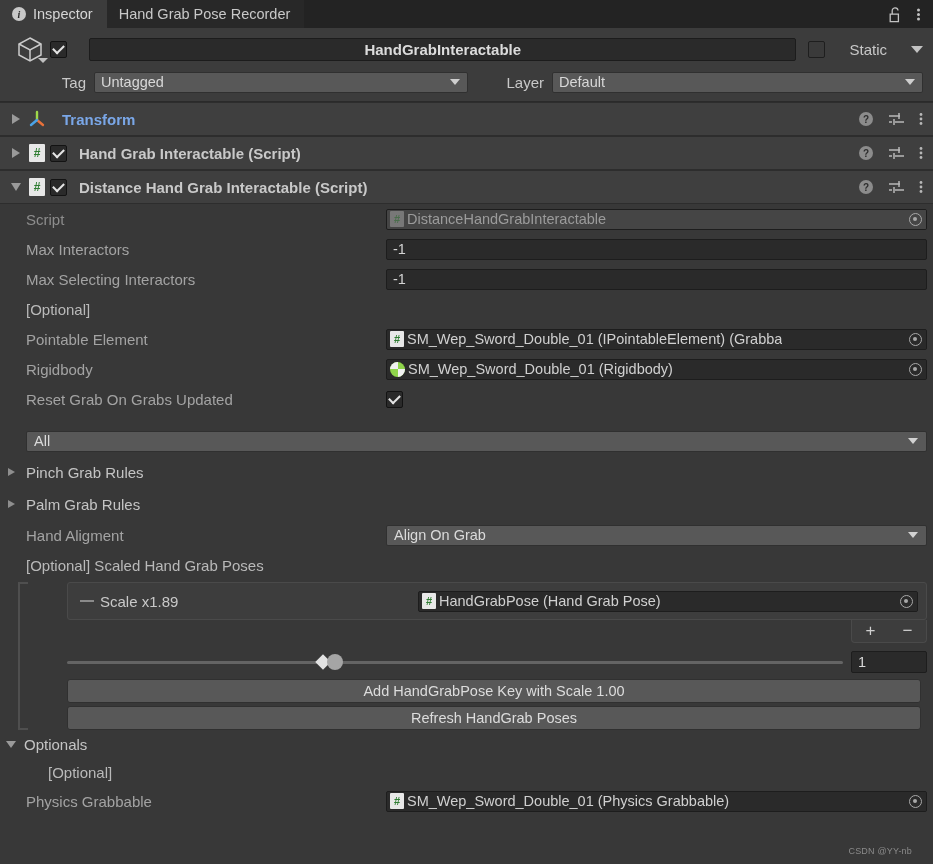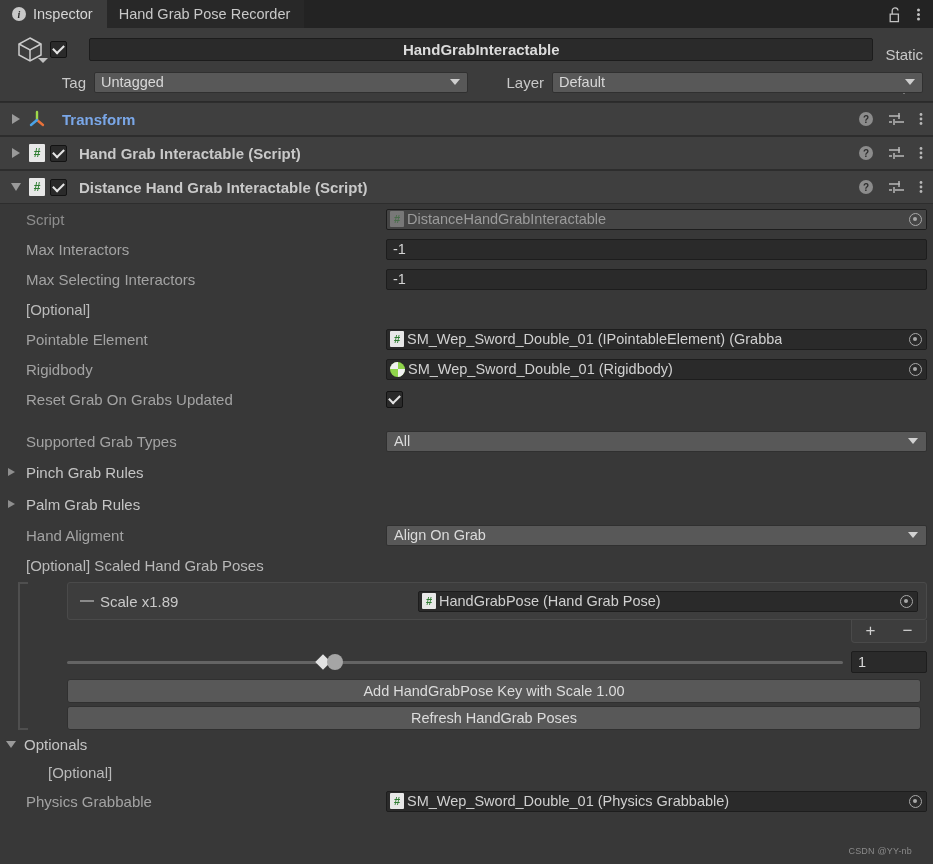--- a/index.html
+++ b/index.html
@@ -76,21 +76,21 @@
     background: #2a2a2a;
     border: 1px solid #1c1c1c;
     border-radius: 2px;
     display: flex; align-items: center;
     padding: 0 19px;
     font-weight: bold;
     font-size: 15px;
     color: #dcdcdc;
     justify-content: center;
   }
-  .static-group { display: flex; align-items: center; gap: 24px; margin-left: 12px; flex-direction: column; }
+  .static-group { display: flex; align-items: center; gap: 24px; margin-left: 12px; }
   .static-label { font-size: 15px; color: #c8c8c8; }
   .tri-down { width:0;height:0;border-left:6px solid transparent;border-right:6px solid transparent;border-top:7px solid #c2c2c2; }
 
   .go-row2 { display: flex; align-items: center; height: 26px; margin-top: 6px; }
   .fld-label { font-size: 15px; color: #c8c8c8; }
   .dropdown {
     background: #585858;
     border: 1px solid #303030;
     border-radius: 2px;
     height: 21px;
@@ -518,21 +518,20 @@
     <div class="prop">
       <span class="lbl">Reset Grab On Grabs Updated</span>
       <span class="ctrl">
         <span class="chk on"></span>
       </span>
     </div>
 
     <div style="height:12px;"></div>
 
     <div class="prop">
-      <span class="lbl">Supported Grab Types</span>
       <span class="ctrl">
         <span class="enumfield">
           <span>All</span>
           <span class="tri"></span>
         </span>
       </span>
     </div>
 
     <div class="foldrow">
       <span class="fa">

